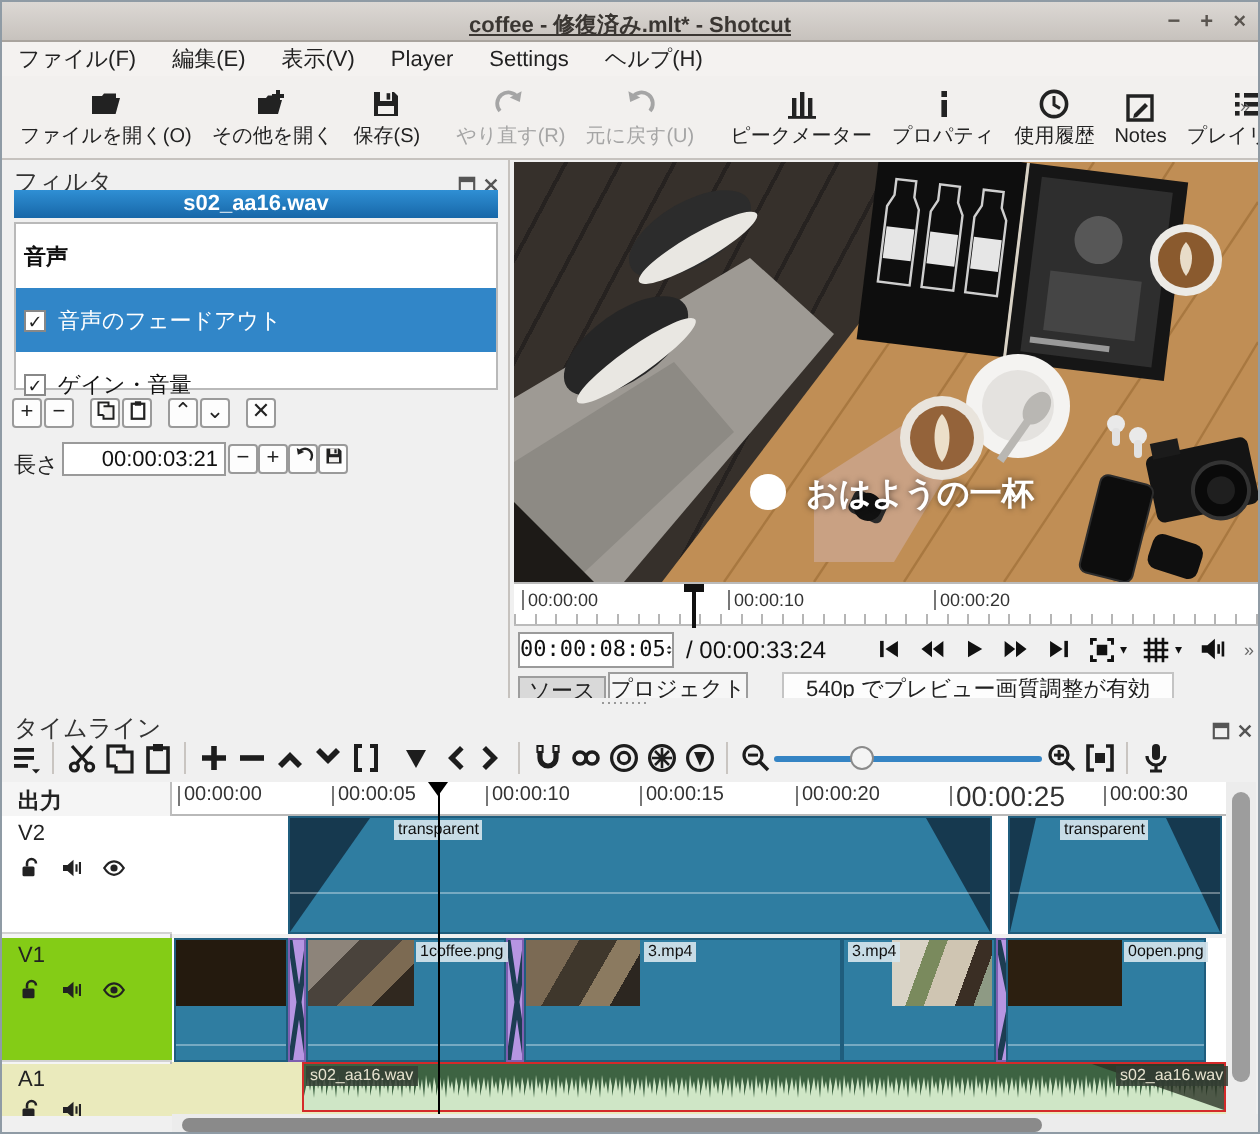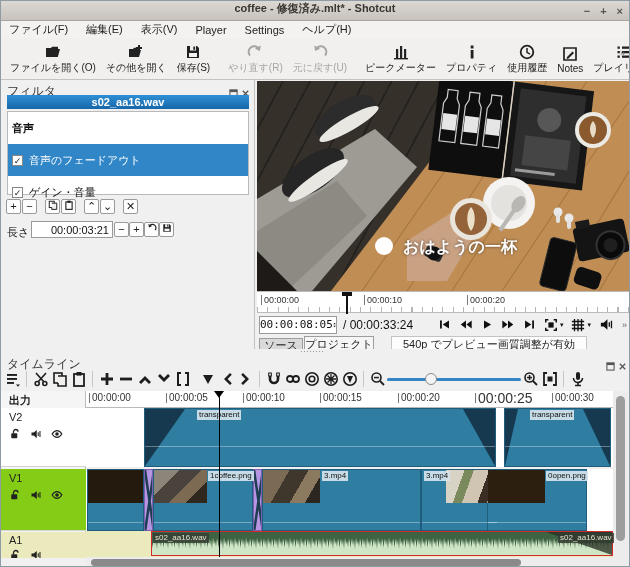--- a/index.html
+++ b/index.html
@@ -1,20 +1,20 @@
 <!DOCTYPE html>
 <html><head>
 <meta charset="utf-8">
 <style>
   html,body{margin:0;padding:0;background:#555;}
   *{box-sizing:border-box;font-family:"Liberation Sans","DejaVu Sans",sans-serif;}
   #win{position:relative;width:630px;height:567px;background:#f0f0f0;border:1px solid #8f9ba5;overflow:hidden;}
   .abs{position:absolute;}
   
-  .titlebar{left:0;top:0;width:100%;height:20px;background:linear-gradient(#dcd8d4,#c7c2bd);border-bottom:1px solid #a9a49e;display:flex;align-items:flex-start;justify-content:center;font-size:11px;font-weight:bold;color:#3a3632;}
+  .titlebar{left:0;top:0;width:100%;height:20px;background:linear-gradient(#dcd8d4,#c7c2bd);border-bottom:1px solid #a9a49e;display:flex;align-items:flex-end;justify-content:center;font-size:11px;font-weight:bold;color:#3a3632;text-decoration:underline;}
   .winctl{position:absolute;right:6px;top:0;height:20px;display:flex;gap:10px;align-items:center;color:#5a5550;font-size:11px;}
   
   .menubar{left:0;top:20px;width:100%;height:17px;background:#f4f2f0;display:flex;align-items:center;gap:18px;padding:0 8px;font-size:11px;color:#222;}
   
   .toolbar{left:0;top:37px;width:100%;height:42px;background:#f2f0ee;border-bottom:1px solid #c6c2be;display:flex;align-items:center;padding:0 4px;}
   .tbtn{display:flex;flex-direction:column;align-items:center;justify-content:center;height:38px;padding:0 5px;color:#222;}
   .tbtn .ic{height:18px;display:flex;align-items:flex-end;}
   .tbtn .lb{font-size:10px;white-space:nowrap;margin-top:1px;}
   .tbtn.disabled{color:#a5a5a5;}
   .vsep{width:1px;height:30px;background:#c9c5c1;margin:0 4px;}
@@ -788,21 +788,21 @@
         <div class="clip" style="left:335px;top:0;width:77px;height:62px">
           <div class="thumb" style="right:1px;width:50px;background:linear-gradient(110deg,#d9d3c6 0 30%,#7a8a5d 30% 45%,#cfc5b2 45% 70%,#3a2e24 70% 85%,#8e9a84 85%)"></div>
           <div class="hline" style="top:52px"></div>
           <span class="cliplabel" style="left:2px">3.mp4</span>
         </div>
         <div class="trans" style="left:412px;top:0;width:13px;height:62px">
           <svg width="13" height="62">
               <path d="M0 0L13 62M13 0L0 62" stroke="#1d3d52" stroke-width="3"></path>
             </svg>
         </div>
-        <div class="clip" style="left:401px;top:0;width:100px;height:62px">
+        <div class="clip" style="left:417px;top:0;width:100px;height:62px">
           <div class="thumb" style="left:0;width:57px;background:#2c1f10"></div>
           <div class="hline" style="top:52px"></div>
           <span class="cliplabel" style="left:58px">0open.png</span>
         </div>
       </div>
 
       <div class="abs" style="left:85px;top:140px;width:527px;height:26px;background:#eaeabc">
         <div class="abs" style="left:65px;top:0;width:462px;height:25px;background:#cfe6c6;border:1px solid #d42a2a">
           <svg width="460" height="23" style="position:absolute;left:0;top:0">
             <defs>

